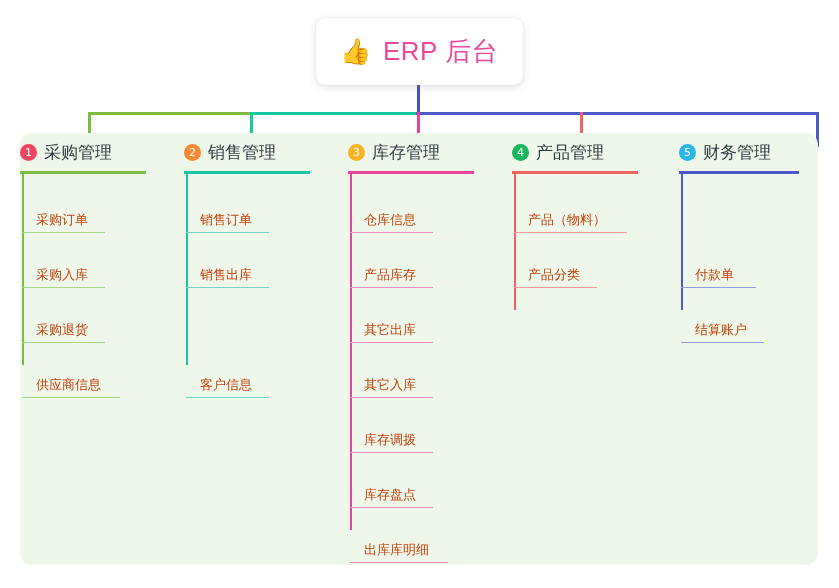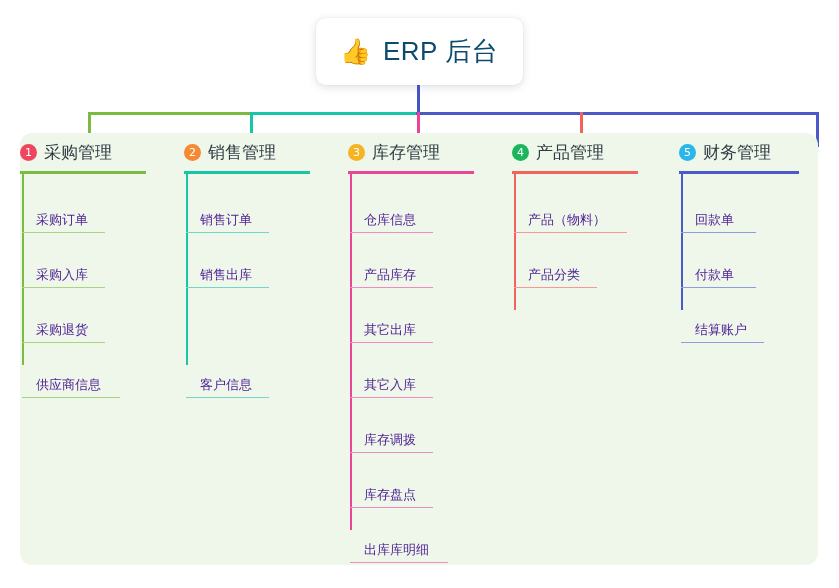--- a/index.html
+++ b/index.html
@@ -18,21 +18,21 @@
     left:316px;top:18px;width:207px;height:67px;
     background:#ffffff;
     border-radius:9px;
     box-shadow:0 2px 9px rgba(60,70,90,0.17), 0 0 1px rgba(60,70,90,0.22);
     display:flex;align-items:center;justify-content:center;
     box-sizing:border-box;
   }
   #root-inner{display:flex;align-items:center;gap:11px;}
   #root-emoji{font-size:25px;line-height:1;}
   #root-title{
-    font-size:26px;color:#0c4a6e;letter-spacing:0.5px;white-space:nowrap;
+    font-size:26px;color:#ec4899;letter-spacing:0.5px;white-space:nowrap;
   }
 
   
   .vline{position:absolute;}
   .hseg{position:absolute;height:3px;}
 
   #trunk{
     position:absolute;left:417px;top:85px;width:3px;height:29px;
     background:#4453c2;
   }
@@ -56,21 +56,21 @@
     flex:0 0 auto;
   }
   .col-title{font-size:17px;color:#2f3b44;}
   .head-rule{position:absolute;left:0;top:38px;height:3px;}
 
   .spine{position:absolute;width:2px;}
 
   .leaf{position:absolute;}
   .leaf-label{
     position:absolute;left:14px;bottom:4px;
-    font-size:13px;color:#4c1d95;white-space:nowrap;
+    font-size:13px;color:#c2410c;white-space:nowrap;
   }
   .leaf-rule{position:absolute;left:0;bottom:0;height:1.5px;}
 </style>
 </head>
 <body>
 
 <div id="stage">
 
   <div id="root-box">
     <div id="root-inner">
@@ -190,24 +190,20 @@
             <div class="leaf-rule" style="width: 83px; background: rgb(247, 154, 151);"></div>
           </div>
         </div>
         <div class="col" style="left: 659px; width: 160px; height: 432px;">
           <div class="col-head">
             <span class="badge" style="background: rgb(41, 182, 232);">5</span>
             <span class="col-title">财务管理</span>
           </div>
           <div class="head-rule" style="width: 120px; background: rgb(77, 89, 198);"></div>
           <div class="spine" style="left: 2px; top: 40px; height: 137px; background: rgb(77, 89, 198);"></div>
-          <div class="leaf" style="left: 2px; top: 72px; width: 75px; height: 28px;">
-            <span class="leaf-label">回款单</span>
-            <div class="leaf-rule" style="width: 75px; background: rgb(143, 157, 221);"></div>
-          </div>
           <div class="leaf" style="left: 2px; top: 127px; width: 75px; height: 28px;">
             <span class="leaf-label">付款单</span>
             <div class="leaf-rule" style="width: 75px; background: rgb(143, 157, 221);"></div>
           </div>
           <div class="leaf" style="left: 2px; top: 182px; width: 83px; height: 28px;">
             <span class="leaf-label">结算账户</span>
             <div class="leaf-rule" style="width: 83px; background: rgb(143, 157, 221);"></div>
           </div>
         </div>
       </div>

